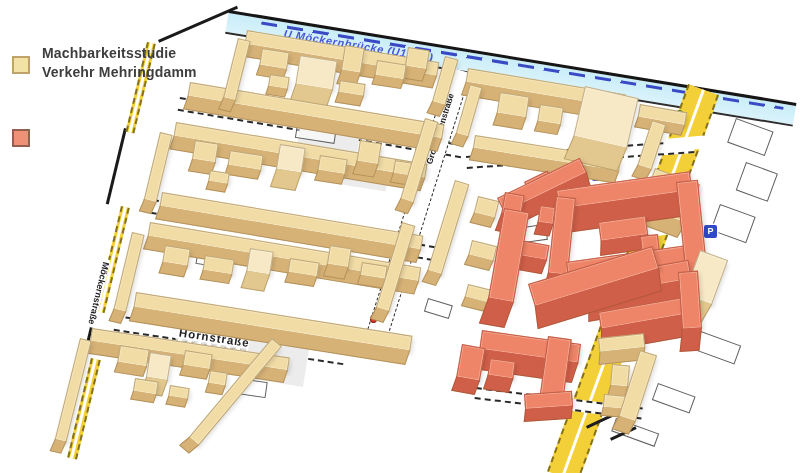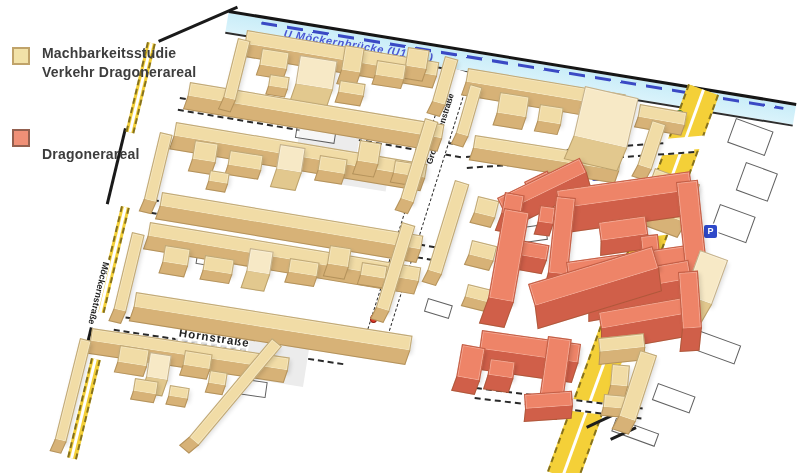--- a/index.html
+++ b/index.html
@@ -1,20 +1,20 @@
 <!DOCTYPE html>
 <html style="--beige_top: #f1dca6; --beige_side: #d7b277; --beige_light_top: #f7e9c6; --beige_light_side: #e2c88e; --salmon_top: #ee8468; --salmon_side: #d05f49; --canal: #c9edf8; --road_yellow: #f4d038; --ubahn_blue: #4a57d4; --parking_blue: #2f49c9;"><head>
 <meta charset="utf-8">
 <style>
   html,body{margin:0;padding:0;background:#fff;}
   .canvas{position:relative;width:800px;height:473px;overflow:hidden;background:#fff;
           font-family:"Liberation Sans",sans-serif;}
   
   .legend{position:absolute;left:12px;top:44px;z-index:50;}
-  .legend-item{display:flex;align-items:flex-start;}
+  .legend-item{display:flex;align-items:center;}
   .legend-item + .legend-item{margin-top:44px;}
   .swatch{width:14px;height:14px;margin:3px 12px 0 0;border-style:solid;border-width:2px;flex:0 0 auto;}
   .legend-text{font-size:14px;font-weight:bold;line-height:19px;color:#3d3d3d;letter-spacing:.2px;}
   
   .map{position:absolute;left:0;top:0;width:800px;height:473px;}
   .map > div{position:absolute;transform-origin:0 0;box-sizing:border-box;}
   .edge{background:#1a1a1a;}
   .canal{background:linear-gradient(var(--canal),#daf3fb);border-top:3px solid #161616;border-bottom:2px solid #2e2e2e;}
   .uline{position:absolute;left:34px;top:3px;right:12px;height:3px;
          background:repeating-linear-gradient(90deg,#3a49c4 0 16px,rgba(0,0,0,0) 16px 26px);}
@@ -52,28 +52,27 @@
 </head>
 <body>
 
 <div class="canvas">
 
   <aside class="legend">
     <div class="legend-item">
       <span class="swatch" id="sw0" style="background: rgb(242, 226, 168); border-color: rgb(192, 163, 106);"></span>
       <span class="legend-text">
         <span>Machbarkeitsstudie</span><br>
-        <span>Verkehr Dragonerareal</span>
+        <span>Verkehr Mehringdamm</span>
       </span>
     </div>
     <div class="legend-item">
       <span class="swatch" id="sw1" style="background: rgb(240, 144, 119); border-color: rgb(147, 96, 79);"></span>
       <span class="legend-text">
         <br>
-        <span>Dragonerareal</span>
       </span>
     </div>
   </aside>
 
   <div class="map" id="map">
       <div class="edge" style="left: 158px; top: 40px; width: 86px; height: 3px; transform: rotate(-23.5deg);"></div>
       <div class="edge" style="left: 124px; top: 128px; width: 3px; height: 78px; transform: rotate(13.5deg);"></div>
       <div class="edge" style="left: 94px; top: 310px; width: 3px; height: 52px; transform: rotate(13.5deg);"></div>
       <div class="canal" style="left: 229px; top: 10px; width: 575px; height: 24px; transform: rotate(9.3deg);">
         <div class="uline"></div>

